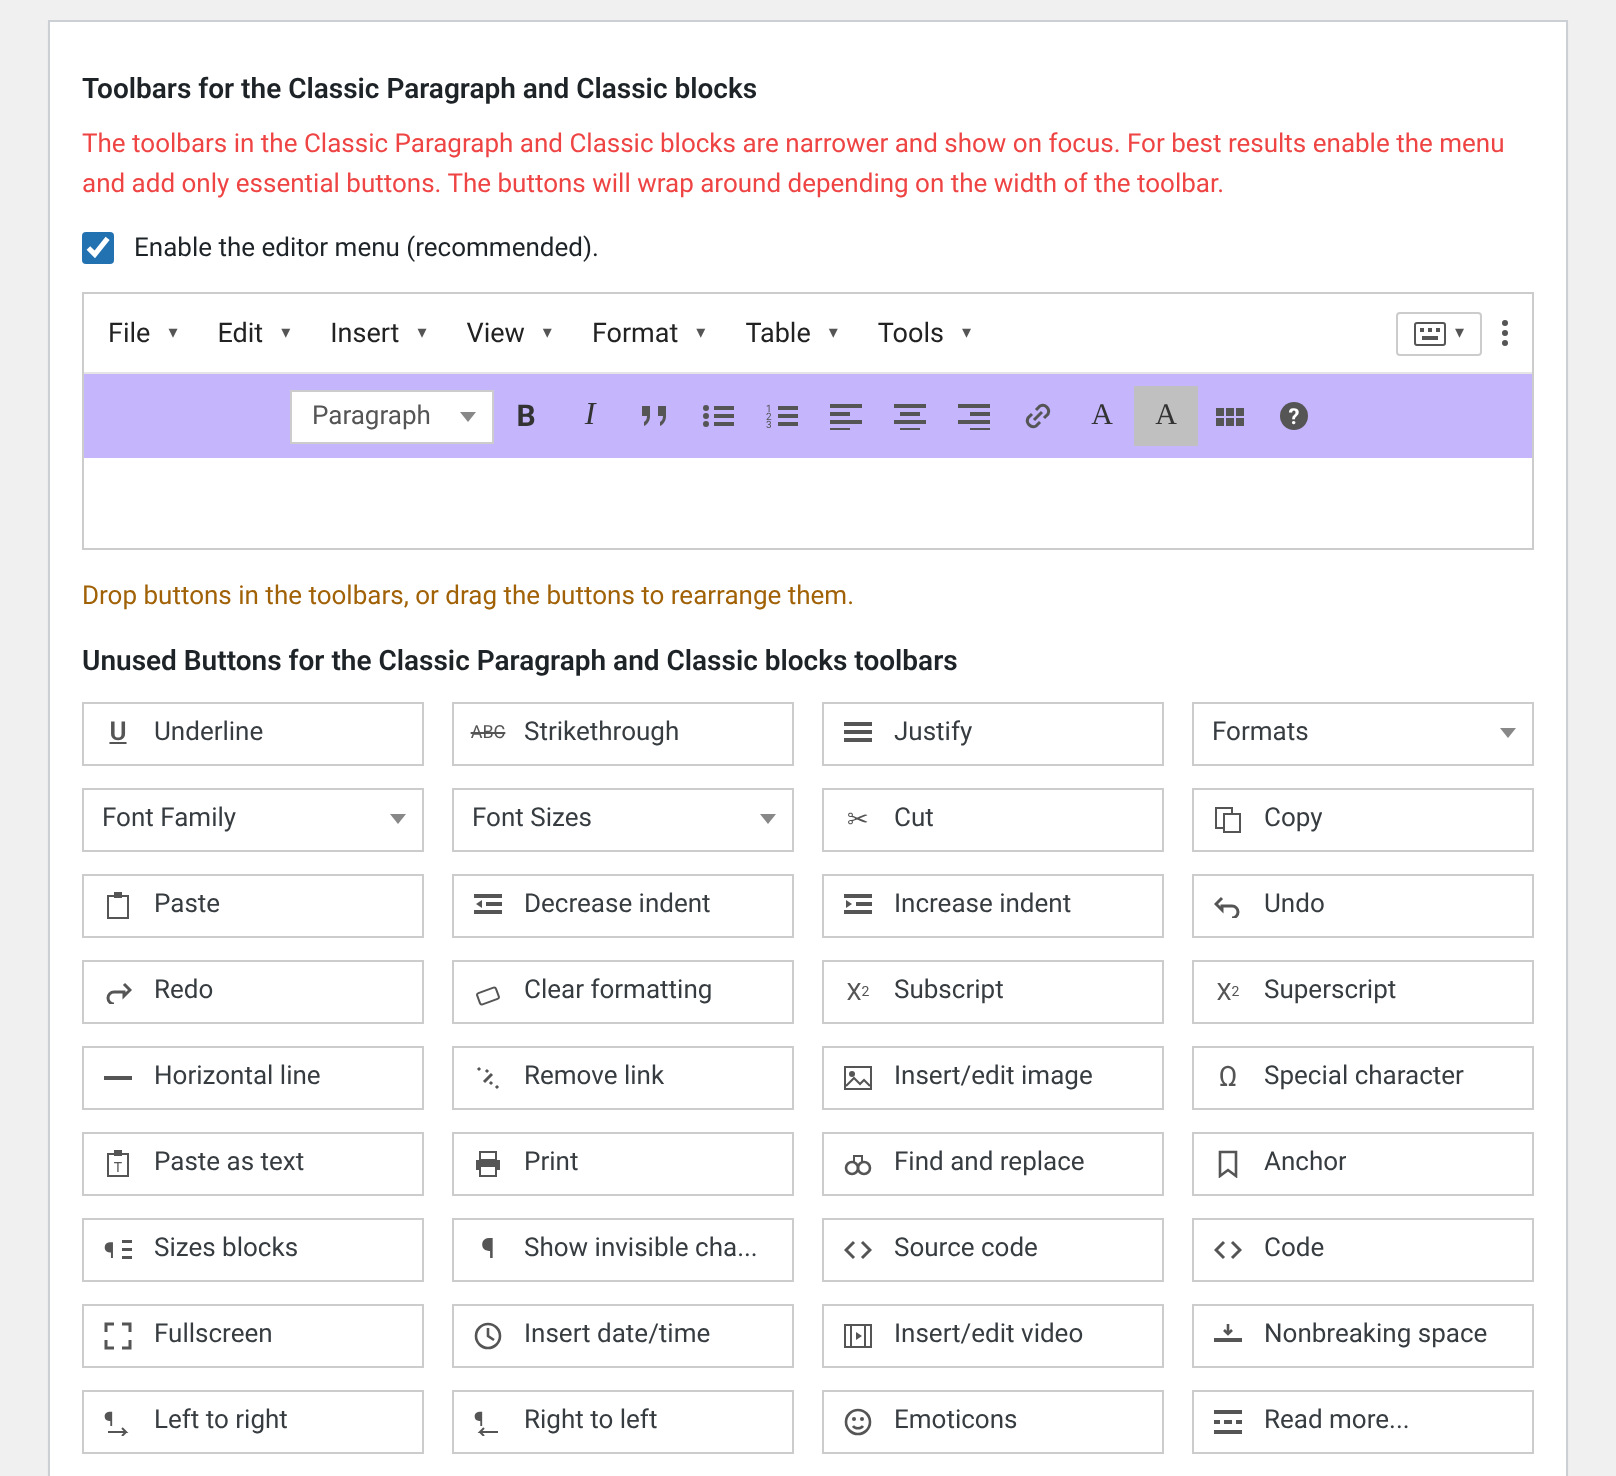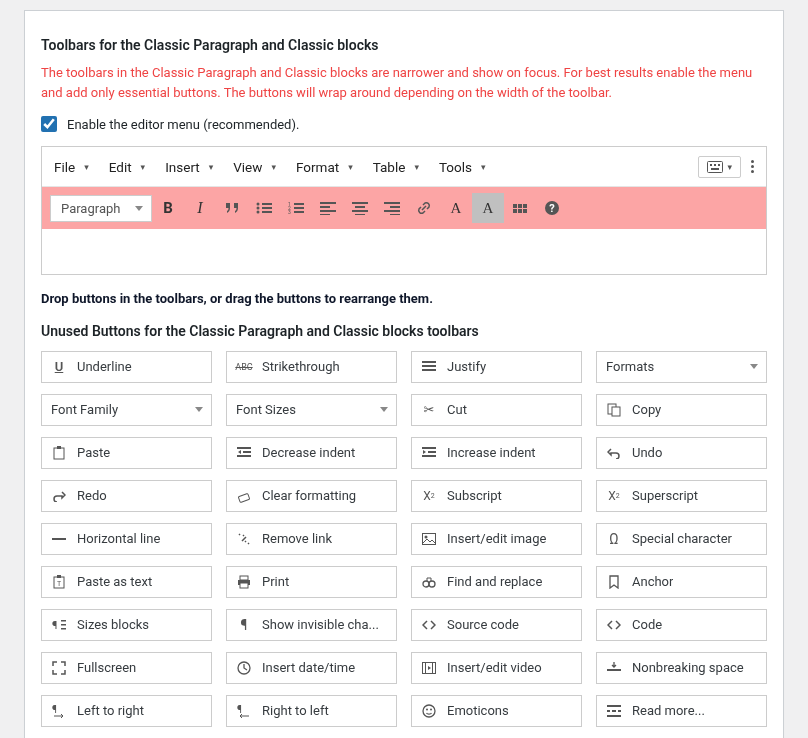--- a/index.html
+++ b/index.html
@@ -11,29 +11,29 @@
 .checkbox-row input { width: 16px; height: 16px; accent-color: #2271b1; }
 .editor-frame { border: 1px solid #ccc; }
 .menubar { display: flex; align-items: center; padding: 0 8px; border-bottom: 1px solid #e5e5e5; height: 40px; justify-content: space-between; background: #fff; }
 .menubar-left { display: flex; align-items: center; }
 .menu-item { padding: 6px 4px; font-size: 13.5px; color: #222; display: flex; align-items: center; gap: 9px; cursor: pointer; margin-right: 12px; }
 .menu-item .caret { font-size: 9px; color: #555; }
 .menubar-right { display: flex; align-items: center; gap: 6px; }
 .kbd-btn { border: 1px solid #ccc; padding: 4px 8px; border-radius: 2px; display: flex; align-items: center; gap: 4px; font-size: 12px; }
 .dots { display: flex; flex-direction: column; gap: 2px; padding: 4px; }
 .dots span { width: 3px; height: 3px; background: #555; border-radius: 50%; }
-.toolbar-row { display: flex; align-items: center; padding: 6px 8px; gap: 0; background: #fca5a5; }
+.toolbar-row { display: flex; align-items: center; padding: 6px 8px; gap: 0; background: #c4b5fd; justify-content: center; }
 .para-select { border: 1px solid #ccc; padding: 5px 24px 5px 10px; font-size: 13px; color: #555; background: #fff; position: relative; width: 102px; display: flex; align-items: center; justify-content: space-between; }
 .para-select::after { content: ""; border-left: 4px solid transparent; border-right: 4px solid transparent; border-top: 5px solid #888; position: absolute; right: 8px; }
 .toolbtn { width: 32px; height: 30px; display: flex; align-items: center; justify-content: center; color: #333; cursor: pointer; }
 .toolbtn.bold { font-weight: 700; font-size: 15px; }
 .toolbtn.italic { font-style: italic; font-family: Georgia, serif; font-size: 16px; }
 .toolbtn.hl { background: #c0c0c0; }
 .editor-body { height: 45px; background: #fff; }
-.hint { font-size: 13px; margin-top: 14px; color: #0f172a; font-weight: bold; }
+.hint { font-size: 13px; margin-top: 14px; color: #a16207; }
 .unused-grid { display: grid; grid-template-columns: repeat(4, 1fr); gap: 11px 14px; margin-top: 12px; }
 .ubtn { border: 1px solid #ccc; background: #fff; height: 32px; display: flex; align-items: center; padding: 0 9px; gap: 10px; font-size: 13px; color: #373c40; cursor: move; overflow: hidden; white-space: nowrap; }
 .ubtn .ico { width: 16px; height: 16px; flex-shrink: 0; display: flex; align-items: center; justify-content: center; color: #555; }
 .ubtn.dropdown { justify-content: space-between; padding-right: 8px; }
 .ubtn.dropdown::after { content: ""; border-left: 4px solid transparent; border-right: 4px solid transparent; border-top: 5px solid #888; }
 .ubtn .lbl { overflow: hidden; text-overflow: ellipsis; }
 svg { display: block; }
 .grid-ico { display: grid; grid-template-columns: repeat(3,4px); grid-template-rows: repeat(2,4px); gap: 1px; }
 .grid-ico span { background: #555; }
 </style>

